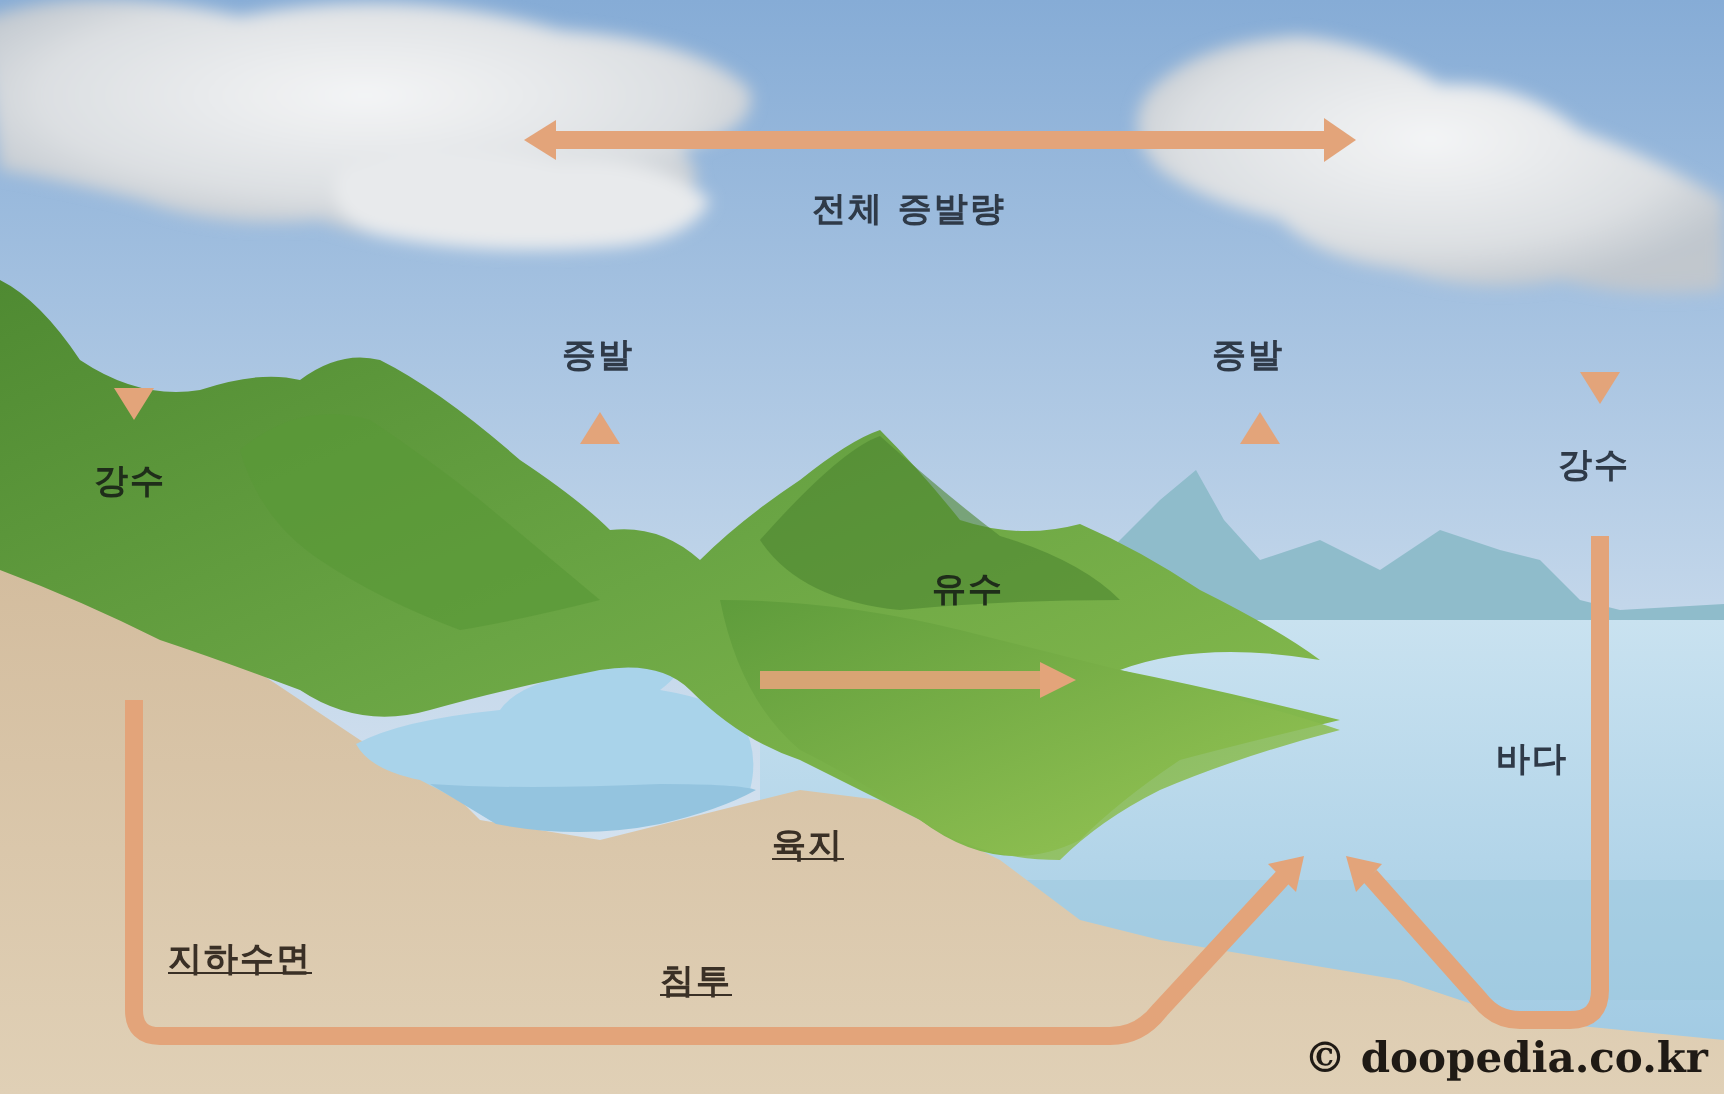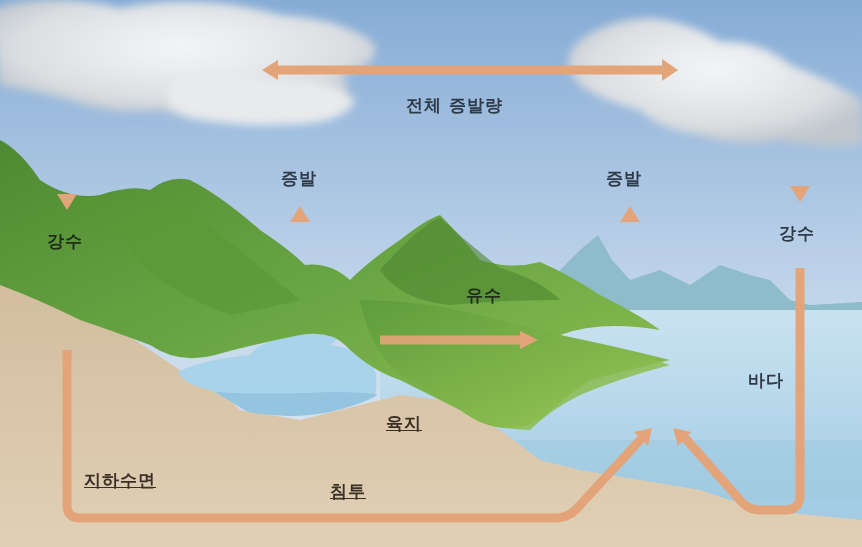--- a/index.html
+++ b/index.html
@@ -153,13 +153,14 @@
   <div class="lbl" style="left:281px; top:170px;">증발</div>
   <div class="lbl" style="left:606px; top:170px;">증발</div>
   <div class="lbl dark" style="left:47px; top:233px;">강수</div>
   <div class="lbl" style="left:779px; top:225px;">강수</div>
   <div class="lbl dark" style="left:466px; top:287px;">유수</div>
   <div class="lbl" style="left:748px; top:372px;">바다</div>
   <div class="lbl ground" style="left:386px; top:415px;">육지</div>
   <div class="lbl ground" style="left:84px; top:472px;">지하수면</div>
   <div class="lbl ground" style="left:330px; top:466px;margin-top:17px;">침투</div>
 
+  <div class="copyright">© doopedia.co.kr</div>
 </div>
 
 </body></html>

